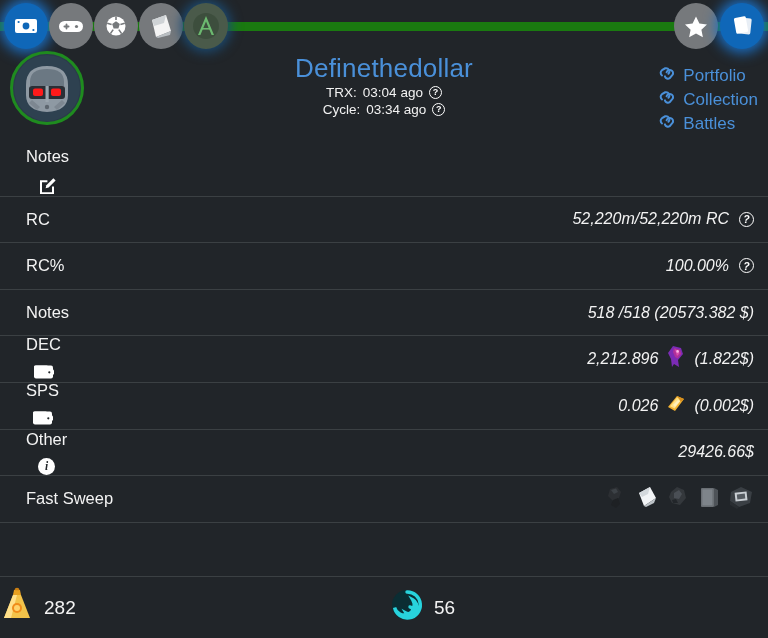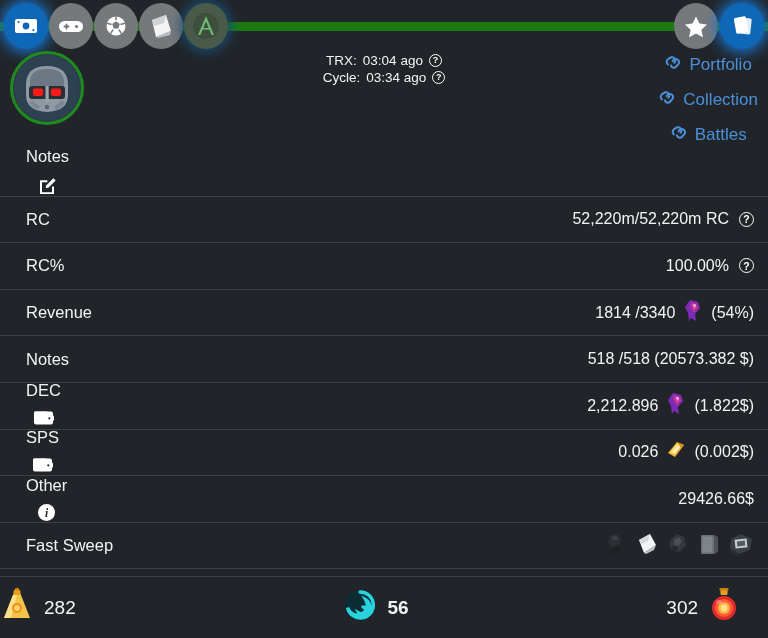--- a/index.html
+++ b/index.html
@@ -63,43 +63,43 @@
   }
   .qmark {
     display: inline-flex; align-items: center; justify-content: center;
     width: 13px; height: 13px; border: 1.3px solid #ffffff; border-radius: 50%;
     font-size: 9px; line-height: 1; color: #fff; font-weight: 700;
     position: relative; top: 0px;
   }
 
   
   .header-links {
-    position: absolute; top: 55px; right: 10px;
-    display: flex; flex-direction: column; gap: 15px; align-items: center;
+    position: absolute; top: 66px; right: 10px;
+    display: flex; flex-direction: column; gap: 4px; align-items: flex-start;
   }
   .hlink {
     display: flex; align-items: center; gap: 7px;
     color: #4a90d9; font-size: 17px; text-decoration: none;
   }
 
   
   .rows { position: absolute; top: 150px; left: 0; width: 768px; }
   .row {
     display: flex; align-items: center; justify-content: space-between;
     height: 46.6px; padding: 0 14px 0 26px;
     border-bottom: 1px solid #3b4043;
   }
   .row:first-child { border-top: none; }
   .row .label {
     display: flex; align-items: center; gap: 9px;
     font-size: 16.5px; color: #f3f3f3; font-weight: 400; flex-direction: column;
   }
   .row .value {
     display: flex; align-items: center; gap: 7px;
-    font-size: 16px; color: #f3f3f3;
+    font-size: 16px; color: #f3f3f3; font-style: italic;
   }
   .row .value .qmark { width: 15px; height: 15px; font-size: 10.5px; margin-left: 3px; }
 
   .info-dot {
     width: 17px; height: 17px; border-radius: 50%;
     background: #ffffff; color: #212529;
     display: inline-flex; align-items: center; justify-content: center;
     font-size: 11.5px; font-weight: 700; font-style: italic;
     font-family: "Liberation Serif", serif;
   }
@@ -110,21 +110,21 @@
   .bottom {
     position: absolute; left: 0; bottom: 0; width: 768px; height: 62px;
     border-top: 1px solid #3b4043;
     display: flex; align-items: center;
   }
   .stat {
     flex: 1; display: flex; align-items: center; gap: 10px;
     font-size: 19px; color: #f3f3f3;
   }
   .stat.s1 { justify-content: flex-start; }
-  .stat.s2 { justify-content: center; padding-left: 12px; font-weight: bold; }
+  .stat.s2 { justify-content: flex-start; padding-left: 12px; }
   .stat.s3 { justify-content: flex-end; padding-right: 28px; }
   .stat.s4 { justify-content: flex-end; padding-right: 24px; }
 </style>
 </head>
 <body>
 
 <div class="page">
 
   <div class="topbar">
     <div class="progress-line"></div>
@@ -203,20 +203,21 @@
       <rect x="19" y="33.5" width="10" height="7.5" rx="2" fill="#ff1a1a"></rect>
       <rect x="37" y="33.5" width="10" height="7.5" rx="2" fill="#ff1a1a"></rect>
       <rect x="31.5" y="31" width="3.2" height="16" fill="#9aa5ae"></rect>
       <path d="M18 45 L26 52 L23 55 L15 48 Z" fill="#7d8791"></path>
       <path d="M48 45 L40 52 L43 55 L51 48 Z" fill="#7d8791"></path>
       <circle cx="33" cy="52" r="2.2" fill="#5d666f"></circle>
     </svg>
   </div>
 
   <div class="header-center">
+    <div class="title">Definethedollar</div>
     <div class="subline">
       <span>TRX:</span>
       <span>03:04 ago</span>
       <span class="qmark">?</span>
     </div>
     <div class="subline">
       <span>Cycle:</span>
       <span>03:34 ago</span>
       <span class="qmark">?</span>
     </div>
@@ -280,37 +281,20 @@
     <div class="row">
       <div class="label">
         <span>RC%</span>
       </div>
       <div class="value">
         <span>100.00%</span>
         <span class="qmark">?</span>
       </div>
     </div>
 
-    <div class="row">
-      <div class="label">
-        <span>Revenue</span>
-      </div>
-      <div class="value">
-        <span>1814 /3340</span>
-        <span>
-          <svg width="22" height="24" viewBox="0 0 22 24">
-            <path d="M8 1 L16 3 L18 9 L13 15 L14 22 L9 19 L7 22 L6 14 L3 8 Z" fill="#7b2bb5"></path>
-            <path d="M9 3 L15 4.6 L16.4 9 L12.6 13.6 L10 12 L8 7 Z" fill="#b0309a"></path>
-            <path d="M10 4.4 L13.6 5.4 L14.4 8.4 L12 11" fill="#d94fae"></path>
-            <circle cx="12.6" cy="6.4" r="1.3" fill="#ffd0f2" opacity=".8"></circle>
-          </svg>
-        </span>
-        <span>(54%)</span>
-      </div>
-    </div>
 
     <div class="row">
       <div class="label">
         <span>Notes</span>
       </div>
       <div class="value">
         <span>518 /518 (20573.382 $)</span>
       </div>
     </div>
 
@@ -440,31 +424,17 @@
     <div class="stat s2">
       <span>
         <svg width="34" height="34" viewBox="0 0 34 34">
           <circle cx="17" cy="17" r="15" fill="#0b2d33"></circle>
           <path d="M17 4 A13 13 0 1 1 4.6 19.6 A10 10 0 1 0 22.8 11.8 A7 7 0 1 1 16 25 A4 4 0 1 0 20 19" stroke="#28d3dd" stroke-width="3.4" fill="none" stroke-linecap="round"></path>
         </svg>
       </span>
       <span>56</span>
     </div>
 
-    <div class="stat s3">
-      <span>302</span>
-      <span>
-        <svg width="32" height="36" viewBox="0 0 32 36">
-          <rect x="12.5" y="2" width="7" height="6" rx="1.2" fill="#e8a020"></rect>
-          <rect x="11.5" y="1" width="9" height="2.6" rx="1.2" fill="#c97e12"></rect>
-          <circle cx="16" cy="21" r="12" fill="#e02a2a"></circle>
-          <circle cx="16" cy="21" r="9" fill="#ff5a3c"></circle>
-          <circle cx="16" cy="21" r="6" fill="#ffb43c"></circle>
-          <circle cx="16" cy="21" r="3.4" fill="#ffe08a"></circle>
-          <ellipse cx="11" cy="15" rx="3" ry="2" fill="#ff9d9d" opacity=".55"></ellipse>
-        </svg>
-      </span>
-    </div>
 
 
   </div>
 
 </div>
 
 </body></html>

